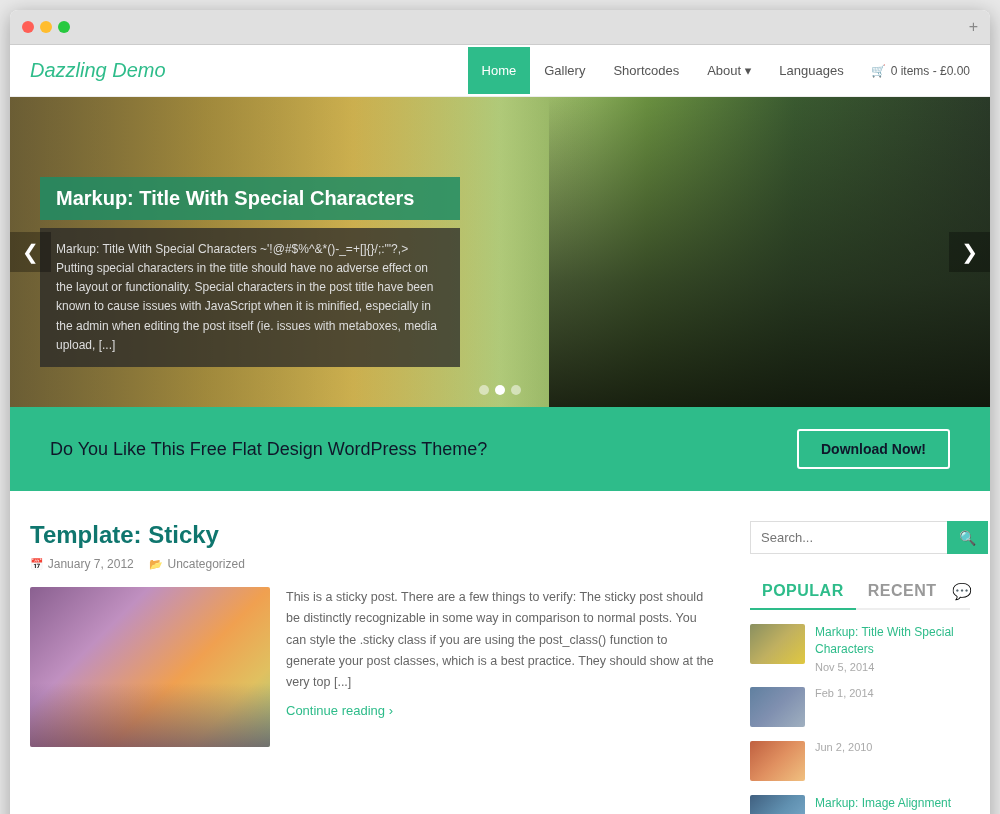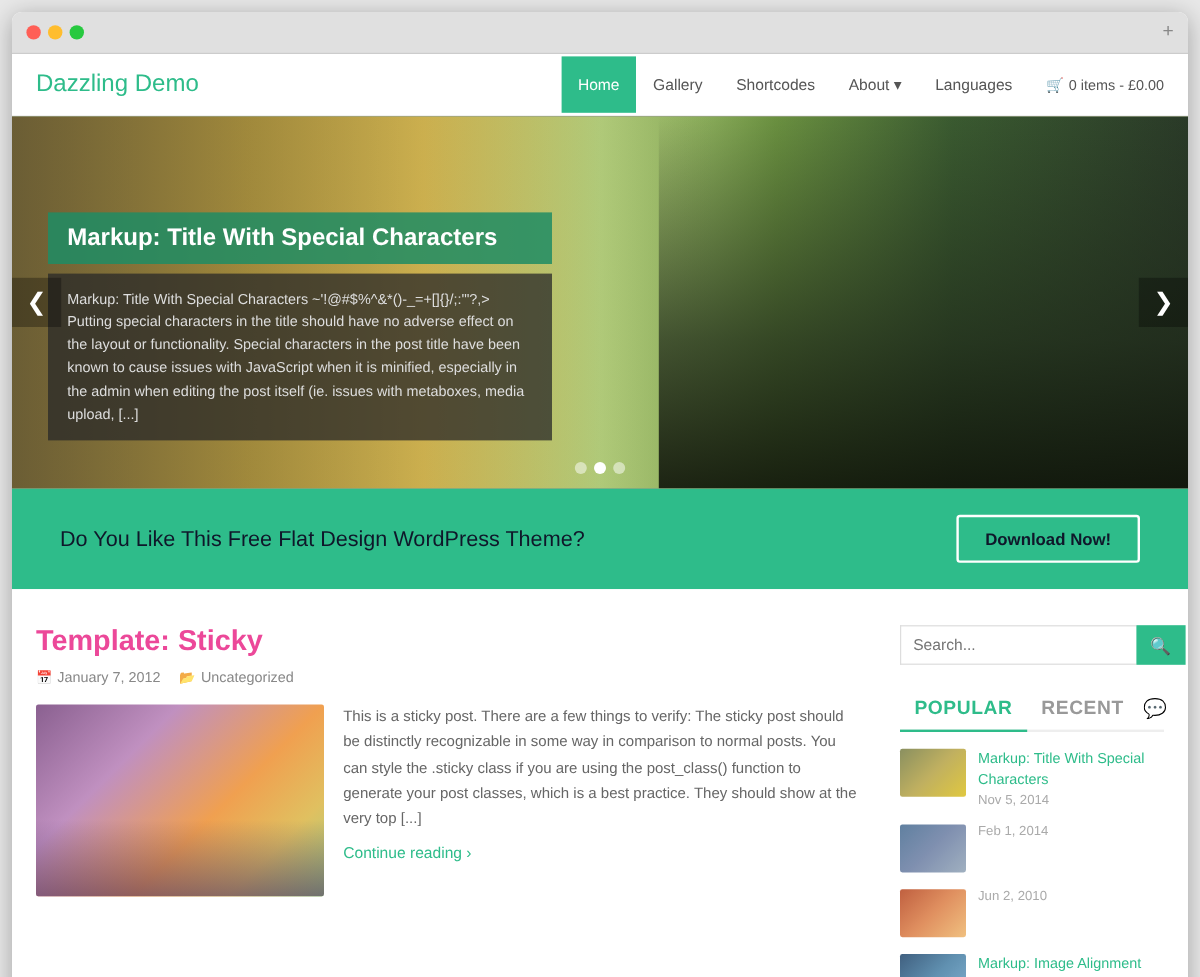--- a/index.html
+++ b/index.html
@@ -43,20 +43,21 @@
       padding: 0 20px;
       height: 52px;
       background: #fff;
       border-bottom: 1px solid #eee;
     }
     .site-logo {
       color: #2ebc8a;
       font-size: 20px;
       font-weight: 400;
       flex: 1;
+      font-style: italic;
     }
     .nav-menu {
       display: flex;
       align-items: center;
       gap: 0;
       list-style: none;
     }
     .nav-item a {
       display: block;
       padding: 16px 14px;
@@ -191,21 +192,21 @@
       display: flex;
       padding: 30px 20px;
       gap: 30px;
     }
 
     
     .blog-area { flex: 1; min-width: 0; }
     .post-title {
       font-size: 24px;
       font-weight: 700;
-      color: #ec4899;
+      color: #0f766e;
       margin-bottom: 8px;
     }
     .post-meta {
       display: flex;
       align-items: center;
       gap: 16px;
       font-size: 12px;
       color: #888;
       margin-bottom: 16px;
     }

